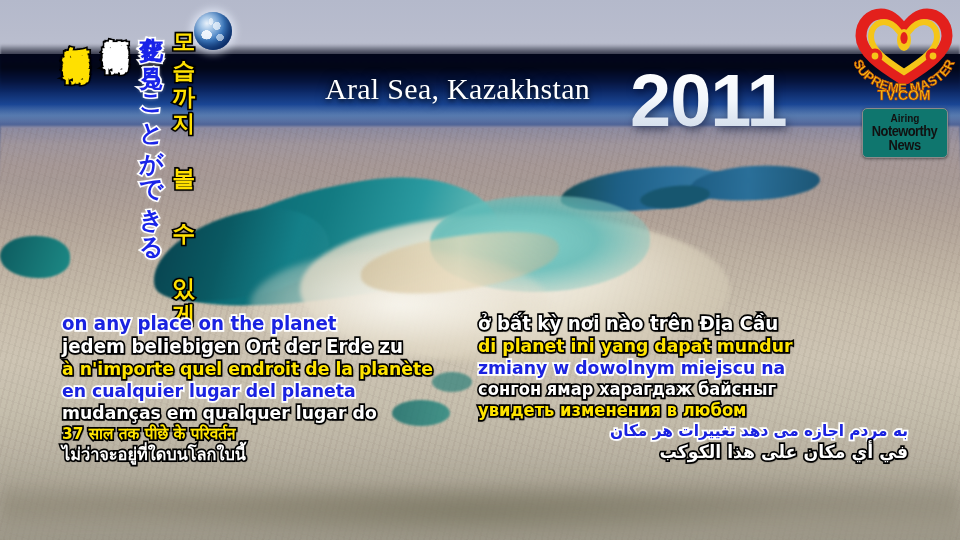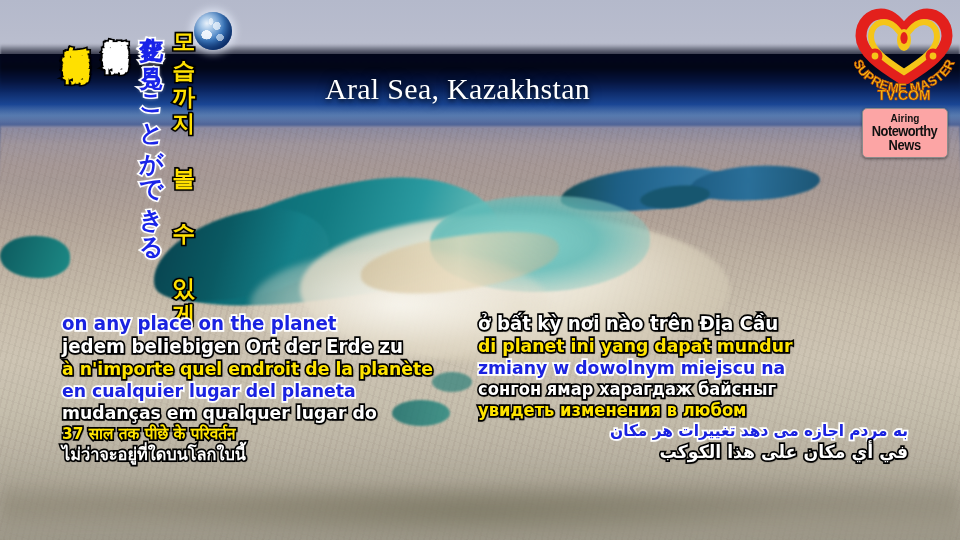--- a/index.html
+++ b/index.html
@@ -209,21 +209,21 @@
     filter:drop-shadow(2px 3px 4px rgba(0,10,40,.55));
   }
 
   
   #logo-block{position:absolute;left:853px;top:6px;width:102px;height:100px;}
   #logo-mark{position:absolute;left:0;top:0;width:102px;height:78px;}
   #logo-arc{position:absolute;left:-2px;top:40px;width:106px;height:58px;}
 
   #news-badge{
     position:absolute;left:862px;top:108px;width:84px;height:48px;
-    background:#fca5a5;border:1px solid #8b8b8b;border-radius:5px;
+    background:#0f766e;border:1px solid #8b8b8b;border-radius:5px;
     box-shadow:0 1px 3px rgba(0,0,0,.45);
     display:flex;flex-direction:column;align-items:center;justify-content:center;
     font-family:"Liberation Sans",sans-serif;color:#111;line-height:1.02;
   }
   #news-badge .l1{font-size:10px;font-weight:700;}
   #news-badge .l2{font-size:14px;font-weight:700;letter-spacing:-.6px;transform:scaleX(.92);}
   #news-badge .l3{font-size:14px;font-weight:700;letter-spacing:-.3px;transform:scaleX(.92);}
 
   
   .sub-col{position:absolute;width:430px;}
@@ -273,20 +273,21 @@
   <div class="dof2"></div>
 
   <div class="globe"></div>
 
   <div class="vcol yel ol-blk" id="v-zh-yellow">任何地方回溯三十七年前</div>
   <div class="vcol wht ol-blk" id="v-zh-white">任何地方回溯三十七年前</div>
   <div class="vcol blu ol-wht" id="v-ja-blue">変化を見ることができる</div>
   <div class="vcol yel ol-blk" id="v-ko-yellow">모습까지 볼 수 있게</div>
 
   <div id="place-title">Aral Sea, Kazakhstan</div>
+  <div id="year-label">2011</div>
 
   <div id="logo-block">
     <svg id="logo-mark" viewBox="0 0 102 78">
       <path d="M51 74 C28 60 8 46 8 30 C8 16 18 8 28 8 C37 8 45 15 51 25 C57 15 65 8 74 8 C84 8 94 16 94 30 C94 46 74 60 51 74 Z" fill="none" stroke="#e3201c" stroke-width="11" stroke-linecap="round"></path>
       <path d="M51 66 C34 55 18 44 18 31 C18 21 25 16 31 16 C39 16 46 24 51 33 C56 24 63 16 71 16 C77 16 84 21 84 31 C84 44 68 55 51 66 Z" fill="none" stroke="#f5c518" stroke-width="6" stroke-linecap="round"></path>
       <ellipse cx="51" cy="34" rx="7" ry="11" fill="#f5c518"></ellipse>
       <ellipse cx="51" cy="32" rx="3.6" ry="6" fill="#e3201c"></ellipse>
       <circle cx="22" cy="50" r="7.5" fill="#e3201c"></circle>
       <circle cx="22" cy="50" r="3.4" fill="#f5c518"></circle>
       <circle cx="80" cy="50" r="7.5" fill="#e3201c"></circle>

